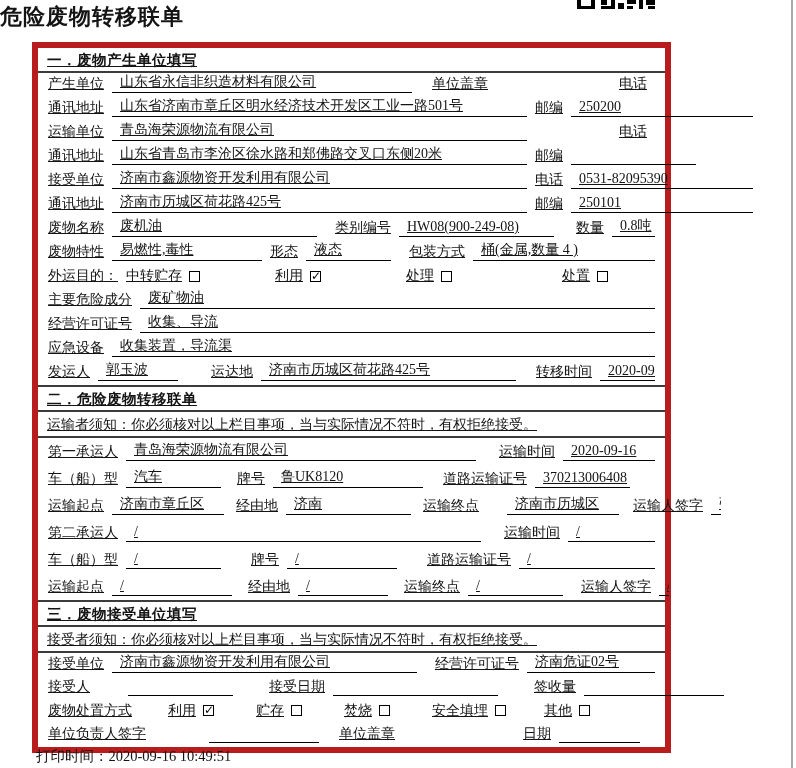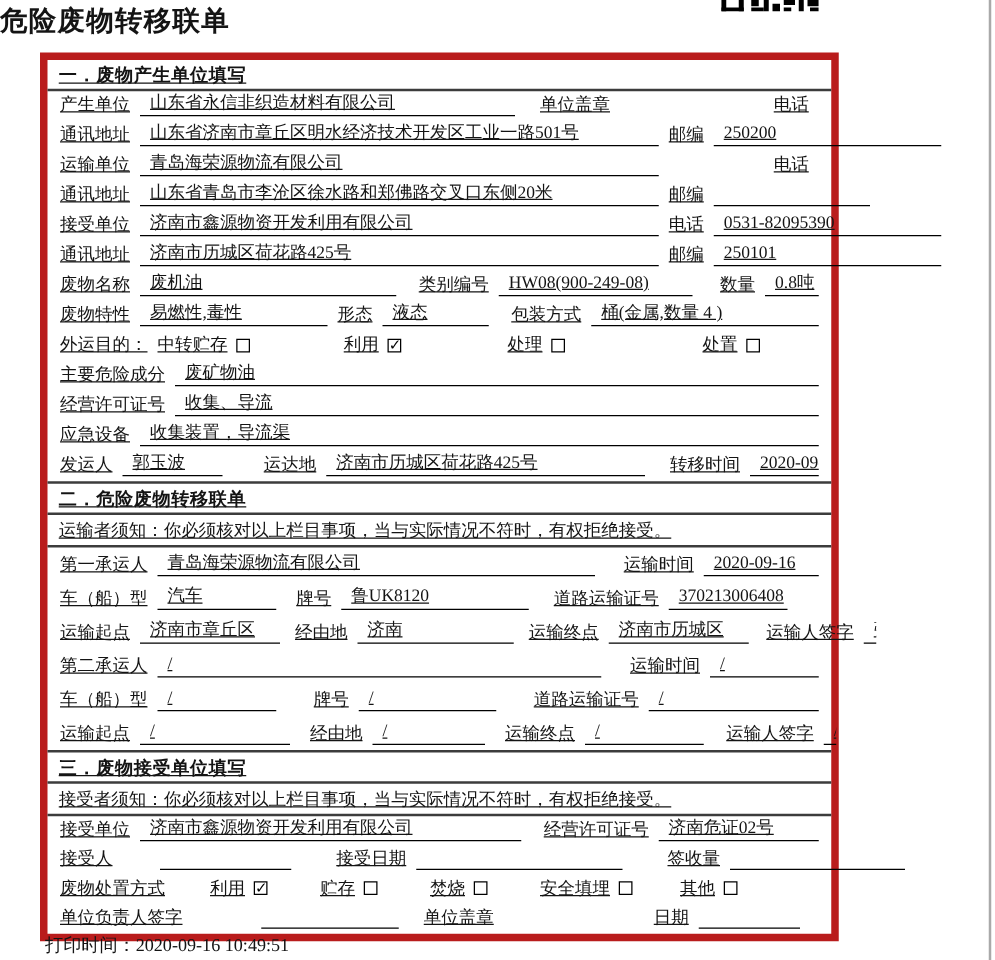--- a/index.html
+++ b/index.html
@@ -181,21 +181,21 @@
           <span class="fld" style="flex: 0 0 150px; width: 150px;">鲁UK8120</span>
           <span class="lbl" style="margin-left: 12px;">道路运输证号</span>
           <span class="fld grow" style="margin-right: 25px;">370213006408</span>
         </div>
         <div class="row">
           <span class="lbl">运输起点</span>
           <span class="fld" style="flex: 0 0 112px; width: 112px;">济南市章丘区</span>
           <span class="lbl" style="margin-left: 4px;">经由地</span>
           <span class="fld" style="flex: 0 0 125px; width: 125px;">济南</span>
           <span class="lbl" style="margin-left: 4px;">运输终点</span>
-          <span class="fld" style="flex: 0 0 112px; width: 112px;">济南市历城区</span>
+          <span class="fld" style="flex: 0 0 112px; width: 112px; margin-left: 20px;">济南市历城区</span>
           <span class="lbl" style="margin-left: 6px;">运输人签字</span>
           <span class="fld grow">张春雷</span>
         </div>
         <div class="row">
           <span class="lbl">第二承运人</span>
           <span class="fld" style="flex: 0 0 355px; width: 355px;">/</span>
           <span class="lbl" style="margin-left: 15px;">运输时间</span>
           <span class="fld grow">/</span>
         </div>
         <div class="row">

